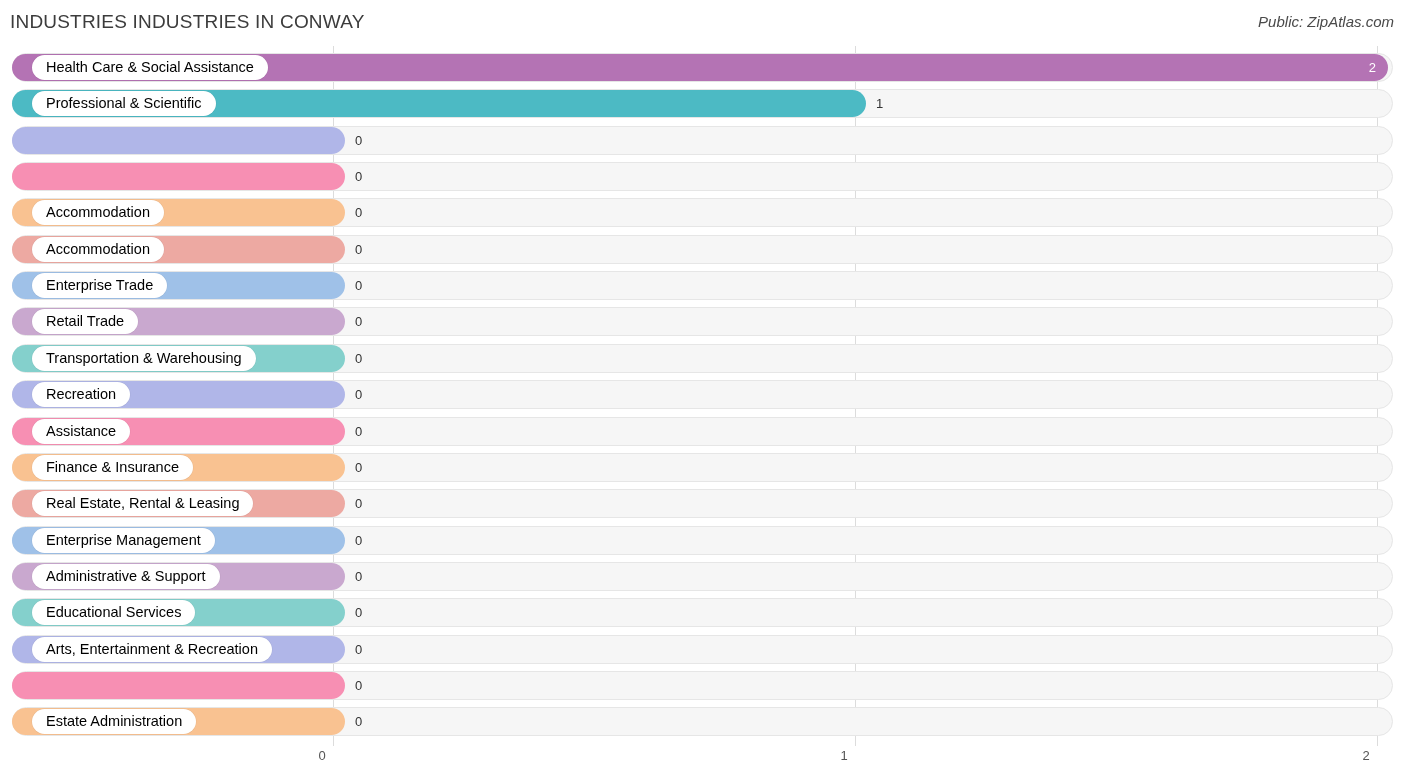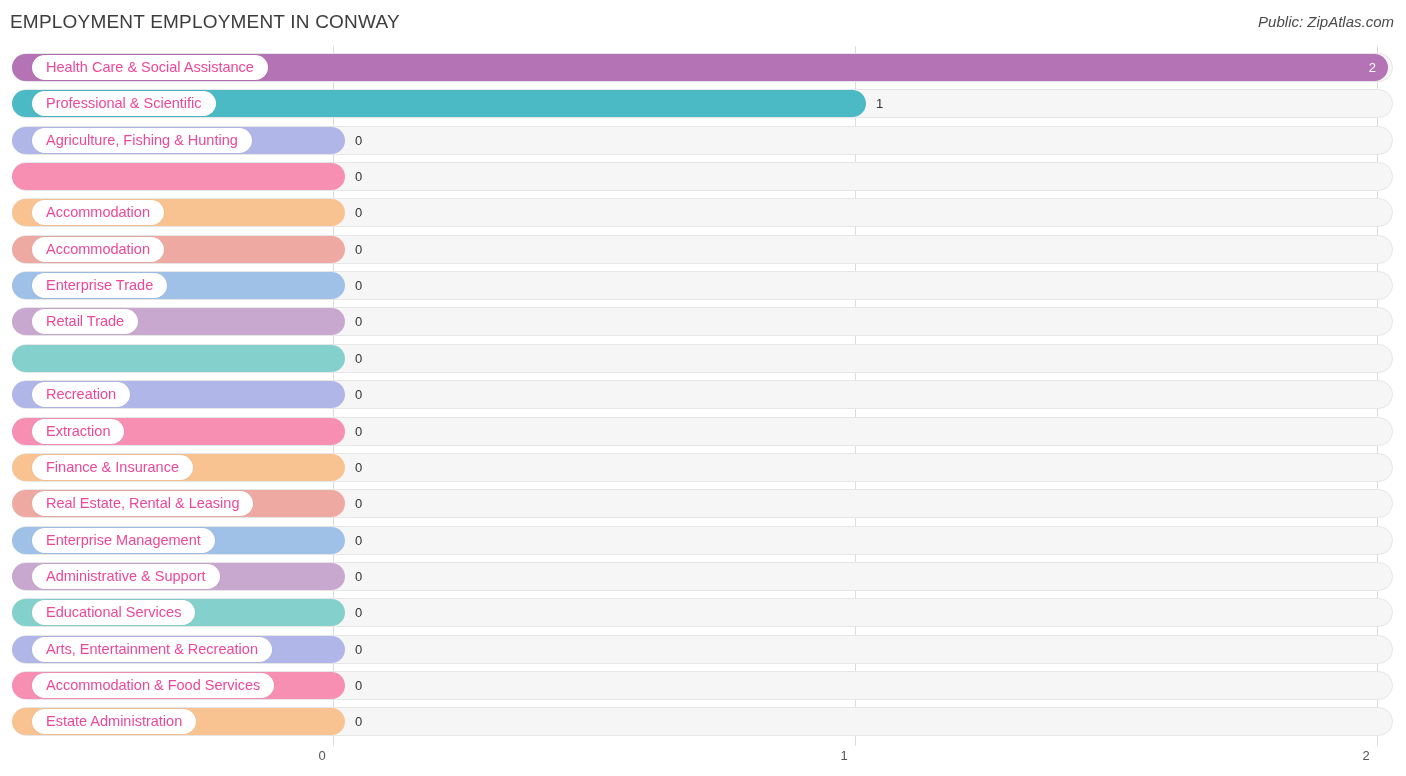--- a/index.html
+++ b/index.html
@@ -107,21 +107,21 @@
   .label-pill {
     position: absolute;
     left: 20px;
     top: 2px;
     height: 25px;
     line-height: 25px;
     padding: 0 14px;
     background: #ffffff;
     border-radius: 13px;
     font-size: 14.5px;
-    color: #ec4899;
+    color: #000000;
     white-space: nowrap;
     box-shadow: 0 0 0 0.5px rgba(0,0,0,0.06);
   }
 
   
   .axis {
     position: absolute;
     left: 0;
     top: 746px;
     width: 1406px;
@@ -133,21 +133,21 @@
     font-size: 13px;
     color: #555555;
     transform: translateX(-50%);
     white-space: nowrap;
   }
 </style>
 </head>
 <body>
 
 <div class="header">
-  <div class="chart-title">EMPLOYMENT EMPLOYMENT IN CONWAY</div>
+  <div class="chart-title">INDUSTRIES INDUSTRIES IN CONWAY</div>
   <div class="source-note">Public: ZipAtlas.com</div>
 </div>
 
 <div class="plot" id="plot">
     <div class="gridline" style="left: 333px;"></div>
     <div class="gridline" style="left: 855px;"></div>
     <div class="gridline" style="left: 1377px;"></div>
     <div class="row" style="top: 7px;">
       <div class="track"></div>
       <div class="bar" style="width: 1376px; background: rgb(180, 115, 180);">
@@ -158,21 +158,20 @@
     <div class="row" style="top: 43.35px;">
       <div class="track"></div>
       <div class="bar" style="width: 854px; background: rgb(76, 186, 196);"></div>
       <div class="bar-value-out" style="left: 864px;">1</div>
       <div class="label-pill">Professional &amp; Scientific</div>
     </div>
     <div class="row" style="top: 79.7px;">
       <div class="track"></div>
       <div class="bar" style="width: 333px; background: rgb(176, 182, 232);"></div>
       <div class="bar-value-out" style="left: 343px;">0</div>
-      <div class="label-pill">Agriculture, Fishing &amp; Hunting</div>
     </div>
     <div class="row" style="top: 116.05px;">
       <div class="track"></div>
       <div class="bar" style="width: 333px; background: rgb(247, 143, 179);"></div>
       <div class="bar-value-out" style="left: 343px;">0</div>
     </div>
     <div class="row" style="top: 152.4px;">
       <div class="track"></div>
       <div class="bar" style="width: 333px; background: rgb(249, 194, 145);"></div>
       <div class="bar-value-out" style="left: 343px;">0</div>
@@ -193,32 +192,33 @@
     <div class="row" style="top: 261.45px;">
       <div class="track"></div>
       <div class="bar" style="width: 333px; background: rgb(201, 168, 207);"></div>
       <div class="bar-value-out" style="left: 343px;">0</div>
       <div class="label-pill">Retail Trade</div>
     </div>
     <div class="row" style="top: 297.8px;">
       <div class="track"></div>
       <div class="bar" style="width: 333px; background: rgb(132, 208, 204);"></div>
       <div class="bar-value-out" style="left: 343px;">0</div>
+      <div class="label-pill">Transportation &amp; Warehousing</div>
     </div>
     <div class="row" style="top: 334.15px;">
       <div class="track"></div>
       <div class="bar" style="width: 333px; background: rgb(176, 182, 232);"></div>
       <div class="bar-value-out" style="left: 343px;">0</div>
       <div class="label-pill">Recreation</div>
     </div>
     <div class="row" style="top: 370.5px;">
       <div class="track"></div>
       <div class="bar" style="width: 333px; background: rgb(247, 143, 179);"></div>
       <div class="bar-value-out" style="left: 343px;">0</div>
-      <div class="label-pill">Extraction</div>
+      <div class="label-pill">Assistance</div>
     </div>
     <div class="row" style="top: 406.85px;">
       <div class="track"></div>
       <div class="bar" style="width: 333px; background: rgb(249, 194, 145);"></div>
       <div class="bar-value-out" style="left: 343px;">0</div>
       <div class="label-pill">Finance &amp; Insurance</div>
     </div>
     <div class="row" style="top: 443.2px;">
       <div class="track"></div>
       <div class="bar" style="width: 333px; background: rgb(237, 169, 162);"></div>
@@ -246,21 +246,20 @@
     <div class="row" style="top: 588.6px;">
       <div class="track"></div>
       <div class="bar" style="width: 333px; background: rgb(176, 182, 232);"></div>
       <div class="bar-value-out" style="left: 343px;">0</div>
       <div class="label-pill">Arts, Entertainment &amp; Recreation</div>
     </div>
     <div class="row" style="top: 624.95px;">
       <div class="track"></div>
       <div class="bar" style="width: 333px; background: rgb(247, 143, 179);"></div>
       <div class="bar-value-out" style="left: 343px;">0</div>
-      <div class="label-pill">Accommodation &amp; Food Services</div>
     </div>
     <div class="row" style="top: 661.3px;">
       <div class="track"></div>
       <div class="bar" style="width: 333px; background: rgb(249, 194, 145);"></div>
       <div class="bar-value-out" style="left: 343px;">0</div>
       <div class="label-pill">Estate Administration</div>
     </div>
   </div>
 
 <div class="axis" id="axis">

